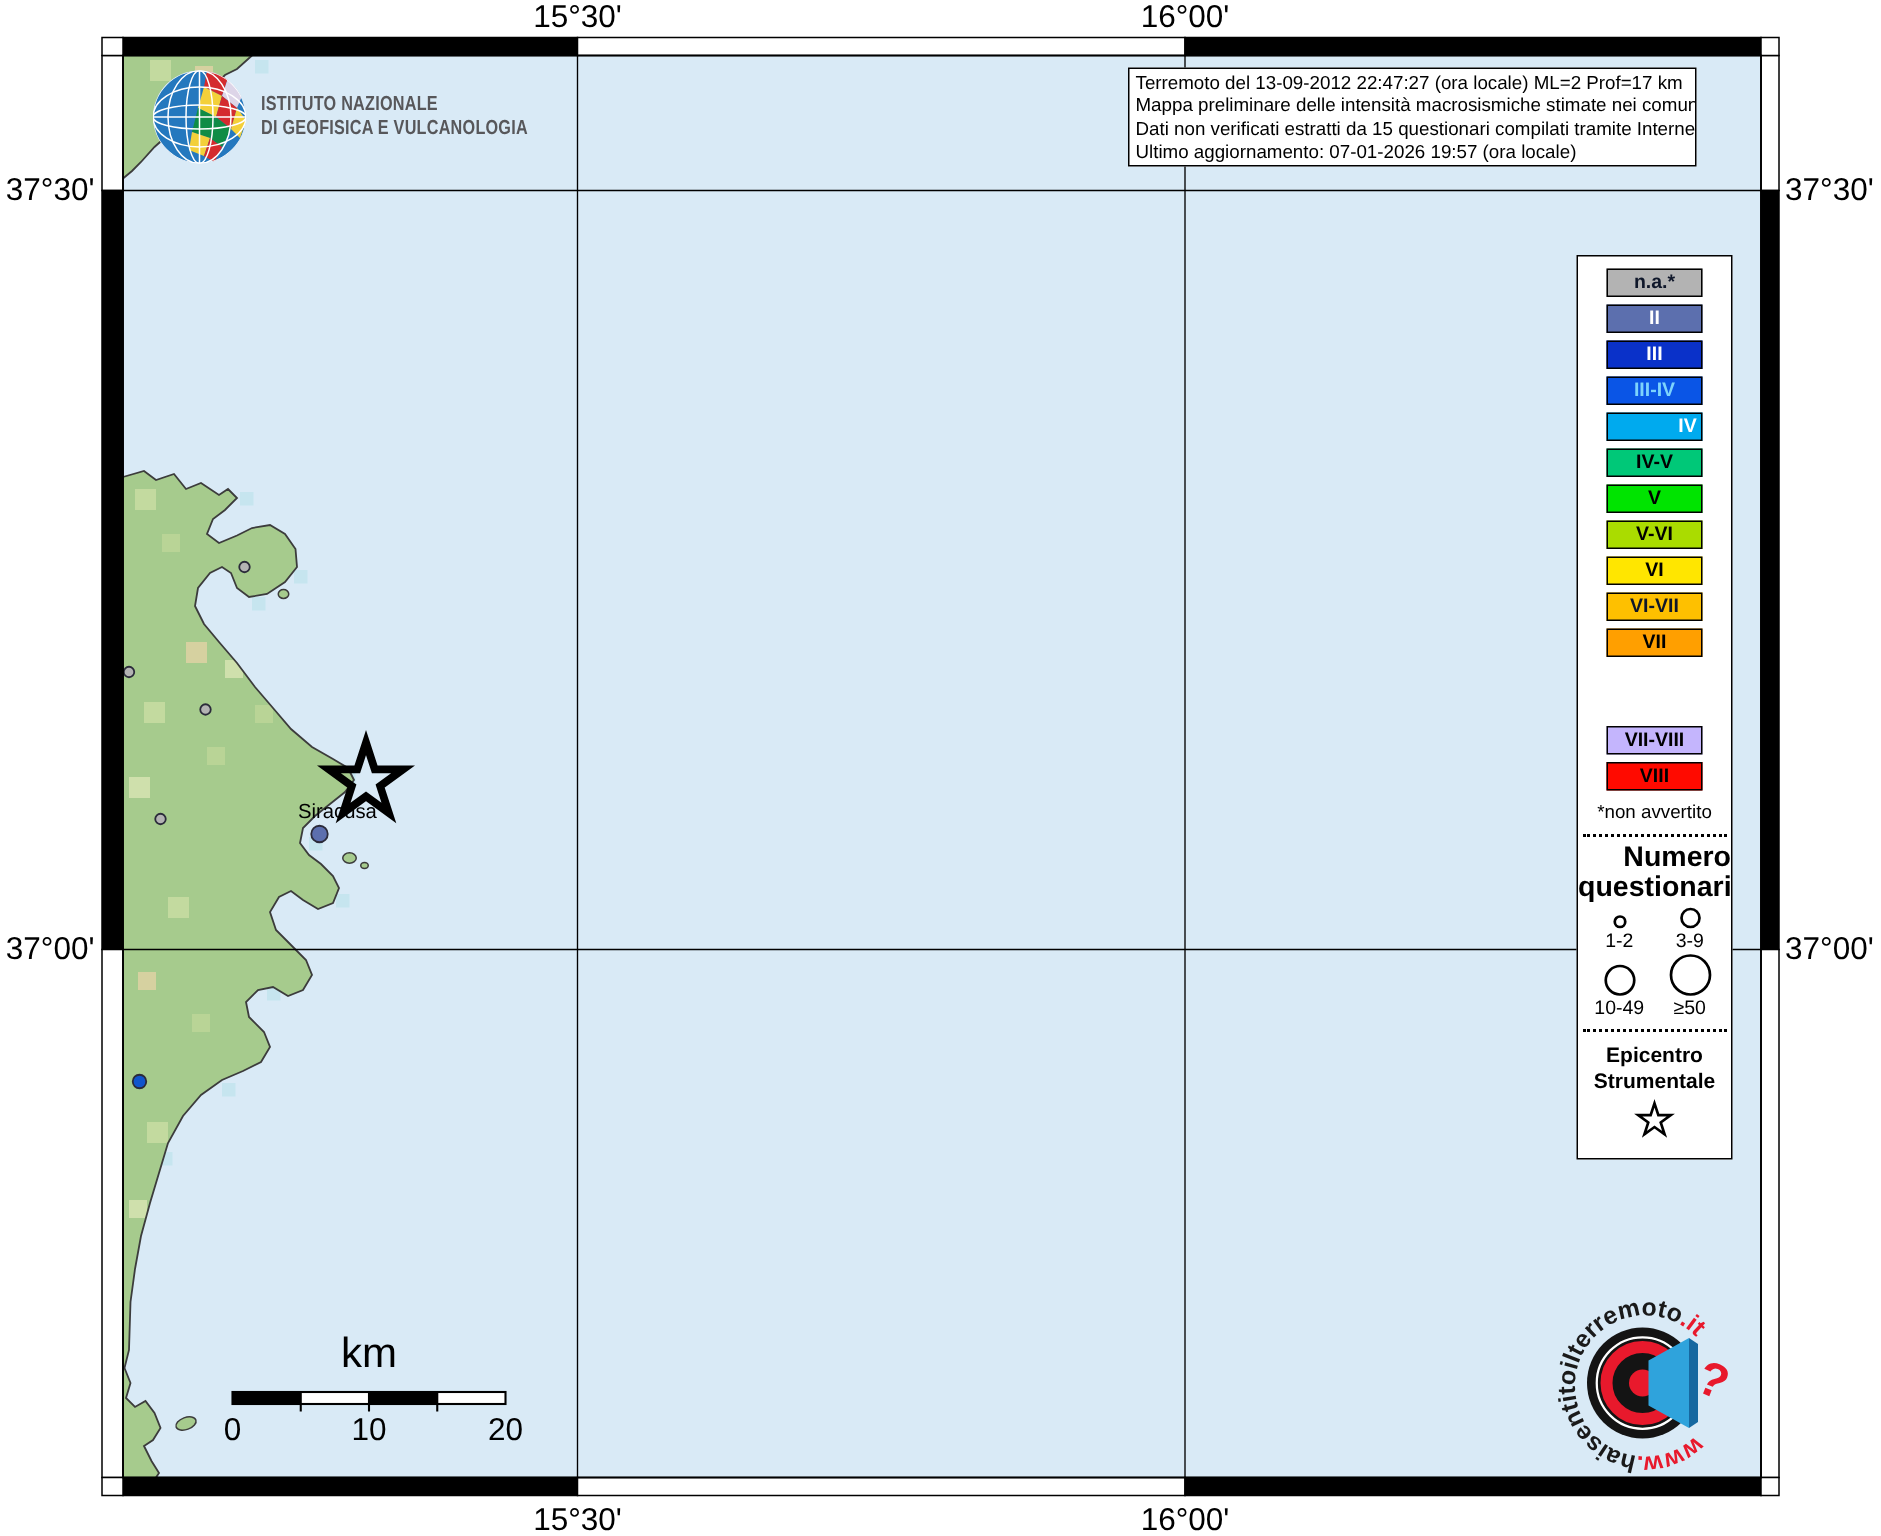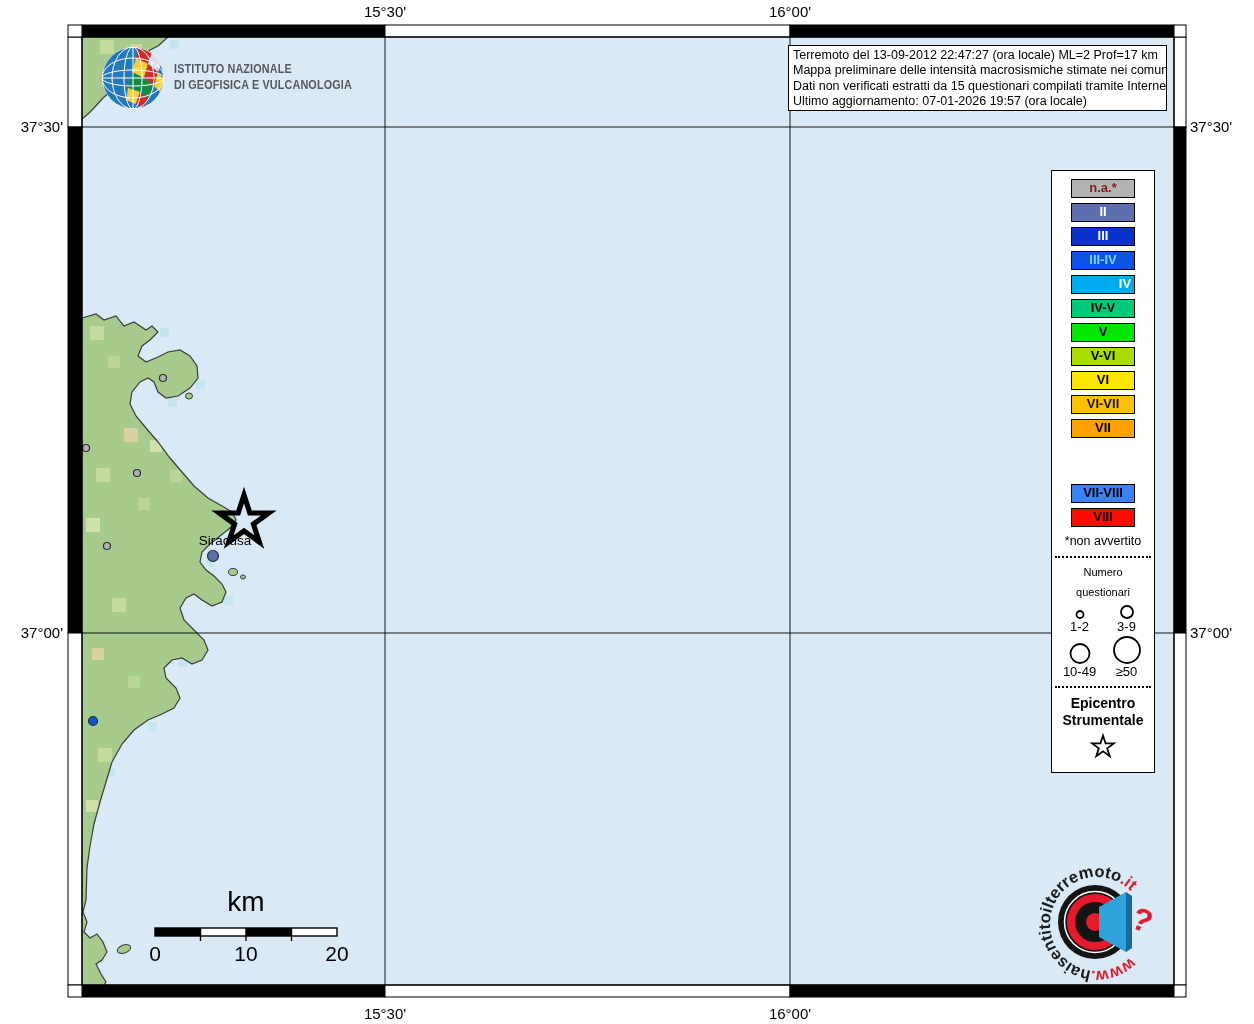--- a/index.html
+++ b/index.html
@@ -2,27 +2,27 @@
 <html><head>
 <meta charset="utf-8">
 <style>
   * { margin:0; padding:0; box-sizing:border-box; }
   html,body { width:1254px; height:1024px; }
   body { position:relative; background:#ffffff; font-family:"Liberation Sans", sans-serif; color:#000; overflow:hidden; }
   #canvas { position:absolute; left:0; top:0; width:1254px; height:1024px; }
   svg { display:block; }
   #map-svg { position:absolute; left:0; top:0; }
 
-  .axis-label { position:absolute; font-size:15px; line-height:22px; color:#000; white-space:nowrap; }
+  .axis-label { position:absolute; font-size:21px; line-height:22px; color:#000; white-space:nowrap; }
   .ax-center { text-align:center; }
   .ax-right  { text-align:right; }
 
   
   #info-box {
-    position:absolute; left:788px; top:45px; width:379px; height:66px;
+    position:absolute; left:752px; top:45px; width:379px; height:66px;
     background:#ffffff; border:1px solid #000; padding:2px 4px;
     font-size:12.5px; line-height:15.3px; white-space:nowrap; overflow:hidden;
   }
 
   
   #ingv-text {
     position:absolute; left:174px; top:61px; font-weight:bold; font-size:13.5px;
     line-height:16px; color:#57575a; letter-spacing:.2px;
     transform:scaleX(.8); transform-origin:left top; white-space:nowrap;
   }
@@ -33,21 +33,21 @@
     background:#ffffff; border:1.3px solid #000; text-align:center;
   }
   #legend .lg-title { font-weight:bold; font-size:13.5px; line-height:15.5px; padding-top:8px; }
   #legend-classes { margin-top:8px; }
   .legend-class {
     width:64px; height:19px; margin:0 auto 5px auto; border:1.2px solid #000;
     font-weight:bold; font-size:13px; line-height:16.5px;
   }
   #legend .footnote { font-size:12.5px; margin-top:7px; }
   .dotted-div { border-top:2px dotted #000; margin:8px 3px 0 3px; }
-  #legend .q-title { font-weight:normal; font-size:11px; line-height:20px; padding-top:4px; }
+  #legend .q-title { font-weight:bold; font-size:19px; line-height:20px; padding-top:4px;text-align:right; }
   #q-grid { display:grid; grid-template-columns:1fr 1fr; padding:2px 4px 0 4px; row-gap:2px; }
   .q-cell { text-align:center; }
   .q-cell svg { margin:0 auto; }
   .q-label { font-size:13px; line-height:13px; }
   #legend .ep-title { font-weight:bold; font-size:14px; line-height:17px; padding-top:7px; }
 
   
   #km-title { position:absolute; left:196px; top:886px; width:100px; text-align:center; font-size:28px; }
   .km-num { position:absolute; top:942px; font-size:21px; text-align:center; width:60px; }
 
@@ -239,32 +239,32 @@
 
   <div id="city-label">Siracusa</div>
 
   <div id="km-title">km</div>
   <div class="km-num" style="left:125px;">0</div>
   <div class="km-num" style="left:216px;">10</div>
   <div class="km-num" style="left:307px;">20</div>
 
   <div id="legend">
     <div id="legend-classes">
-        <div class="legend-class" style="background: rgb(179, 179, 179); color: #7f1d1d;">n.a.*</div>
+        <div class="legend-class" style="background: rgb(179, 179, 179); color: #0f172a;">n.a.*</div>
         <div class="legend-class" style="background: rgb(92, 111, 174); color: #ffffff;">II</div>
         <div class="legend-class" style="background: rgb(10, 49, 201); color: rgb(255, 255, 255);">III</div>
         <div class="legend-class" style="background: rgb(10, 85, 230); color: #7dd3fc;">III-IV</div>
         <div class="legend-class" style="background: rgb(0, 170, 238); color: rgb(255, 255, 255); padding-left: 44px;">IV</div>
         <div class="legend-class" style="background: rgb(0, 200, 120); color: rgb(0, 0, 0);">IV-V</div>
         <div class="legend-class" style="background: rgb(0, 228, 0); color: rgb(0, 0, 0);">V</div>
         <div class="legend-class" style="background: rgb(170, 220, 0); color: rgb(0, 0, 0);">V-VI</div>
         <div class="legend-class" style="background: rgb(255, 230, 0); color: rgb(0, 0, 0);">VI</div>
         <div class="legend-class" style="background: rgb(254, 192, 0); color: #0f172a;">VI-VII</div>
         <div class="legend-class" style="background: rgb(255, 159, 0); color: rgb(0, 0, 0);">VII</div>
-        <div class="legend-class" style="background: #3b82f6; color: rgb(0, 0, 0); margin-top: 46px;">VII-VIII</div>
+        <div class="legend-class" style="background: #c4b5fd; color: rgb(0, 0, 0); margin-top: 46px;">VII-VIII</div>
         <div class="legend-class" style="background: rgb(255, 10, 0); color: rgb(0, 0, 0);">VIII</div>
       </div>
     <div class="footnote">*non avvertito</div>
     <div class="dotted-div"></div>
     <div class="q-title">
       <div>Numero</div>
       <div>questionari</div>
     </div>
     <div id="q-grid">
         <div class="q-cell">

